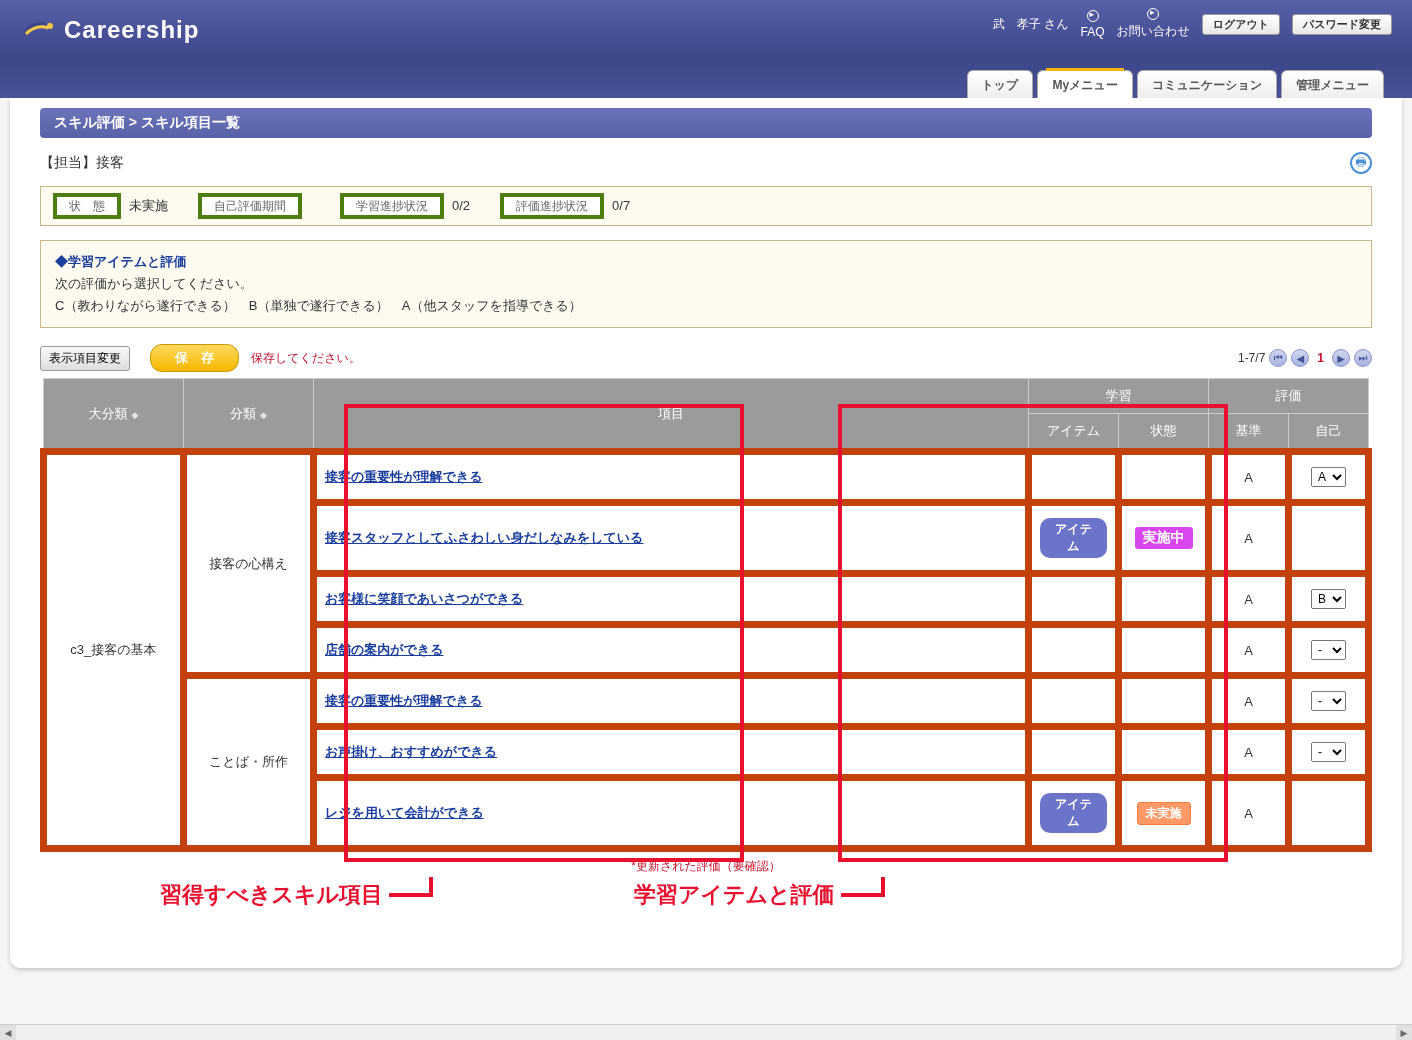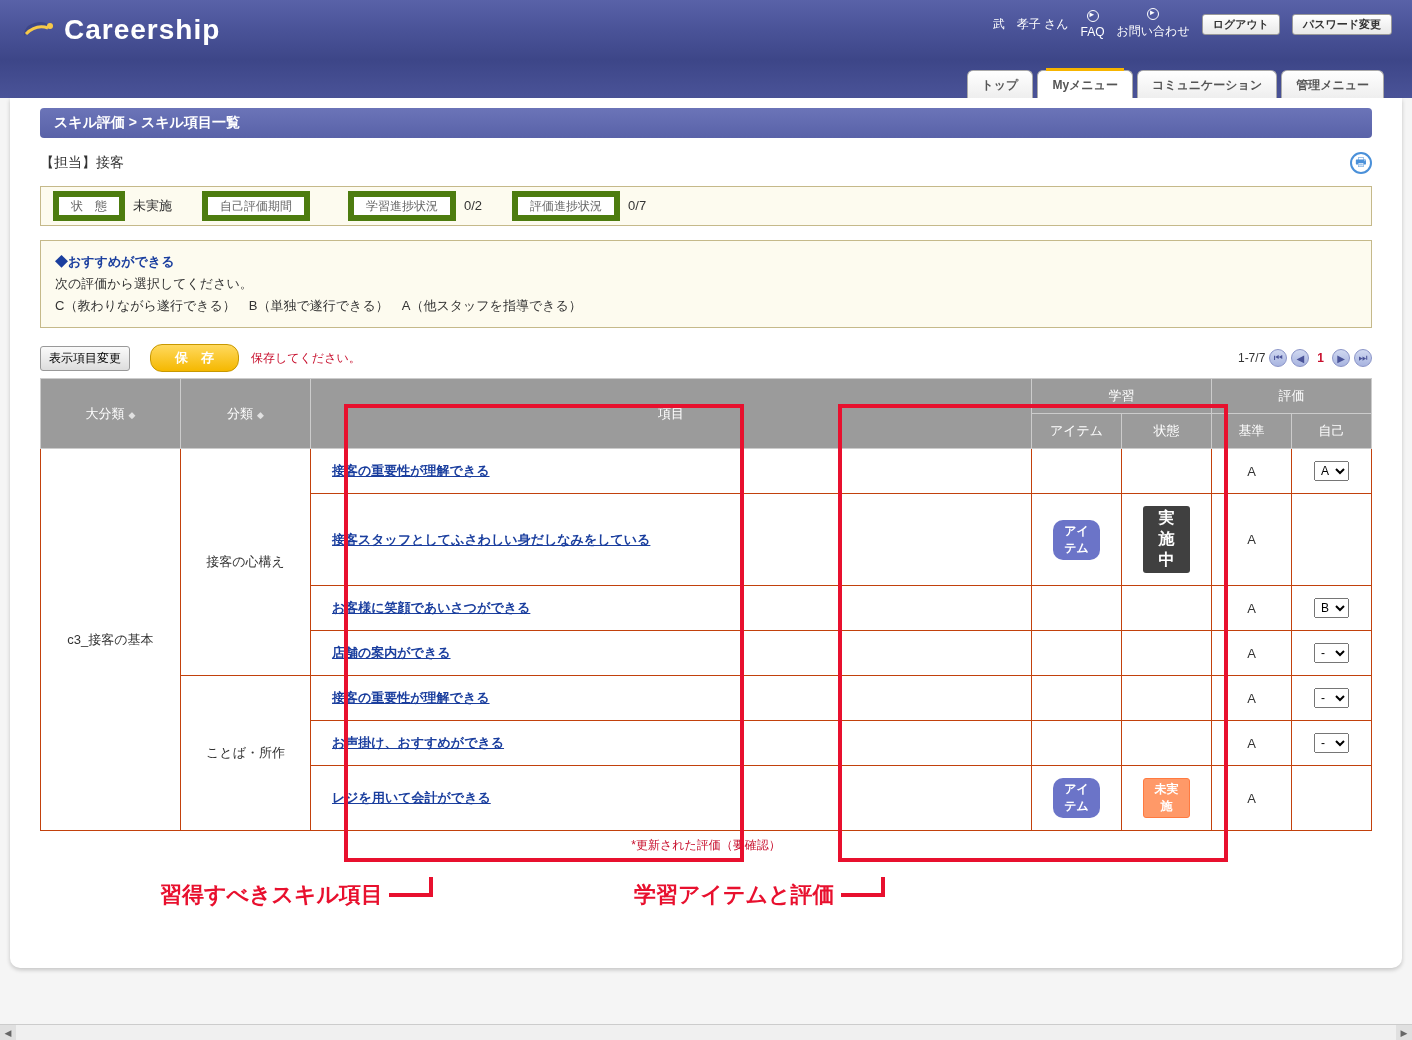--- a/index.html
+++ b/index.html
@@ -6,62 +6,62 @@
 body { font-family: "MS PGothic", "Hiragino Kaku Gothic Pro", sans-serif; font-size: 13px; background: #fff; color: #333; }
 .app { width: 1412px; height: 1040px; position: relative; background: #f5f5f5; }
 
 .header-top {
   background: linear-gradient(to bottom, #5962a8 0%, #4a5398 50%, #3d4688 100%);
   height: 60px; display: flex; align-items: center; justify-content: space-between;
   padding: 0 20px; position: relative;
 }
 .logo { display: flex; align-items: center; gap: 8px; }
 .logo-icon { width: 36px; height: 36px; position: relative; }
-.logo-text { color: #fff; font-size: 28px; font-weight: bold; letter-spacing: 1px; }
+.logo-text { color: #fff; font-size: 24px; font-weight: bold; letter-spacing: 1px; }
 .top-links { display: flex; align-items: center; gap: 12px; color: #fff; font-size: 12px; position: absolute; top: 8px; right: 20px; }
 .top-links a { color: #fff; text-decoration: none; display: inline-flex; align-items: center; gap: 3px; flex-direction: column; }
 .top-btn { background: linear-gradient(#fff,#e8e8e8); border: 1px solid #999; border-radius: 3px; padding: 2px 10px; color: #333; font-weight: bold; font-size: 11px; cursor: pointer; }
 .arrow-circ { display: inline-block; width: 12px; height: 12px; border: 1px solid #fff; border-radius: 50%; position: relative; }
 .arrow-circ::after { content: "▸"; position: absolute; top: -2px; left: 2px; font-size: 9px; }
 
 .tab-row { background: linear-gradient(to bottom, #3d4688, #4a5398); height: 38px; display: flex; justify-content: flex-end; align-items: flex-end; padding: 0 28px; }
 .tab { background: linear-gradient(#fff,#eee); border: 1px solid #aaa; border-bottom: none; border-radius: 6px 6px 0 0; padding: 6px 14px 4px; margin-left: 4px; font-size: 12px; font-weight: bold; color: #555; cursor: pointer; position: relative; }
 .tab.active { background: #fff; }
 .tab.active::before { content: ""; position: absolute; top: -3px; left: 8px; right: 8px; height: 3px; background: #f7b500; }
 
 .content-wrap { background: #fff; margin: 0 10px 10px; border-radius: 0 0 10px 10px; padding: 10px 30px 30px; min-height: 870px; box-shadow: 0 2px 4px rgba(0,0,0,.2); }
 
 .breadcrumb-bar { background: linear-gradient(#6b74b8,#5962a8); color: #fff; padding: 6px 14px; border-radius: 4px; font-weight: bold; font-size: 14px; margin-bottom: 14px; }
 
 .section-title-row { display: flex; justify-content: space-between; align-items: center; margin: 10px 0 12px; }
 .section-title { font-size: 14px; }
 .print-icon { width: 22px; height: 22px; border: 2px solid #4a90d9; border-radius: 50%; display: inline-flex; align-items: center; justify-content: center; color: #4a90d9; font-size: 12px; cursor: pointer; }
 
 .status-box { border: 1px solid #c5b98a; background: #fdfbef; padding: 10px 12px; margin-bottom: 14px; display: flex; gap: 30px; align-items: center; font-size: 13px; }
-.field-label { border: 6px solid #4d7c0f; padding: 2px 12px; background: #fff; color: #666; font-size: 12px; margin-right: 8px; }
+.field-label { border: 4px solid #4d7c0f; padding: 2px 12px; background: #fff; color: #666; font-size: 12px; margin-right: 8px; }
 
 .criteria-box { border: 1px solid #c5b98a; background: #fdfbef; padding: 10px 14px; margin-bottom: 16px; font-size: 13px; line-height: 1.7; }
 .criteria-title { color: #1a3e9e; font-weight: bold; }
 
 .toolbar-row { display: flex; align-items: center; margin-bottom: 6px; }
 .btn-gray { background: linear-gradient(#fafafa,#ddd); border: 1px solid #999; border-radius: 3px; padding: 3px 8px; font-size: 12px; cursor: pointer; }
 .btn-save { background: linear-gradient(#ffd95e,#f5b800); border: 1px solid #c89800; border-radius: 12px; padding: 4px 24px; color: #fff; font-weight: bold; font-size: 13px; cursor: pointer; margin-left: 20px; }
 .save-hint { color: #c8102e; margin-left: 12px; font-size: 12px; }
 .pager { margin-left: auto; display: flex; align-items: center; gap: 4px; font-size: 12px; }
 .pager-btn { width: 18px; height: 18px; border-radius: 50%; background: linear-gradient(#d0d8f0,#a8b4e0); display: inline-flex; align-items: center; justify-content: center; color: #4a5398; font-size: 10px; cursor: pointer; border: 1px solid #8a94c8; }
 .pager-num { color: #c8102e; font-weight: bold; margin: 0 4px; }
 
 table.skill { width: 100%; border-collapse: collapse; }
 table.skill th { background: #9b9b9b; color: #fff; font-size: 13px; font-weight: normal; padding: 8px 6px; border: 1px solid #ccc; }
 table.skill th .sort { font-size: 9px; opacity: .7; margin-left: 4px; }
-table.skill td { border: 1px solid #c2410c; padding: 12px 21px; background: #fff; font-size: 13px; vertical-align: middle; }
+table.skill td { border: 7px solid #c2410c; padding: 12px 8px; background: #fff; font-size: 13px; vertical-align: middle; }
 table.skill td.center { text-align: center; }
 .item-link { color: #1a3e9e; text-decoration: underline; font-weight: bold; cursor: pointer; }
 .badge-item { background: #6b74c8; color: #fff; border-radius: 10px; padding: 3px 10px; font-size: 12px; font-weight: bold; display: inline-block; }
-.badge-doing { background: #404040; color: #fff; border-radius: 3px; padding: 2px 8px; font-size: 16px; font-weight: bold; display: inline-block; }
+.badge-doing { background: #d946ef; color: #fff; border-radius: 3px; padding: 2px 8px; font-size: 14px; font-weight: bold; display: inline-block; }
 .badge-notyet { background: #ff9968; color: #fff; border-radius: 3px; padding: 2px 8px; font-size: 12px; font-weight: bold; display: inline-block; border: 1px solid #ff7a40; }
 select.self { font-size: 12px; padding: 1px 2px; }
 
 .callout-box { border: 4px solid #e8102e; position: absolute; pointer-events: none; }
 .callout-label { position: absolute; color: #e8102e; font-size: 22px; font-weight: bold; display: flex; align-items: center; }
 .callout-line { display: inline-block; height: 4px; background: #e8102e; }
 
 .footnote { text-align: center; color: #c8102e; font-size: 12px; margin-top: 6px; }
 
 .scrollbar-bottom { position: absolute; bottom: 0; left: 0; right: 0; height: 16px; background: #f0f0f0; border-top: 1px solid #ccc; display: flex; align-items: center; }
@@ -114,21 +114,21 @@
     </div>
 
     <div class="status-box">
       <div><span class="field-label">状　態</span><span>未実施</span></div>
       <div><span class="field-label">自己評価期間</span><span></span></div>
       <div><span class="field-label">学習進捗状況</span><span>0/2</span></div>
       <div><span class="field-label">評価進捗状況</span><span>0/7</span></div>
     </div>
 
     <div class="criteria-box">
-      <div class="criteria-title">◆おすすめができる</div>
+      <div class="criteria-title">◆学習アイテムと評価</div>
       <div>次の評価から選択してください。</div>
       <div>C（教わりながら遂行できる）　B（単独で遂行できる）　A（他スタッフを指導できる）</div>
     </div>
 
     <div class="toolbar-row">
       <button class="btn-gray">表示項目変更</button>
       <button class="btn-save">保　存</button>
       <span class="save-hint">保存してください。</span>
       <div class="pager">
         <span>1-7/7</span>

